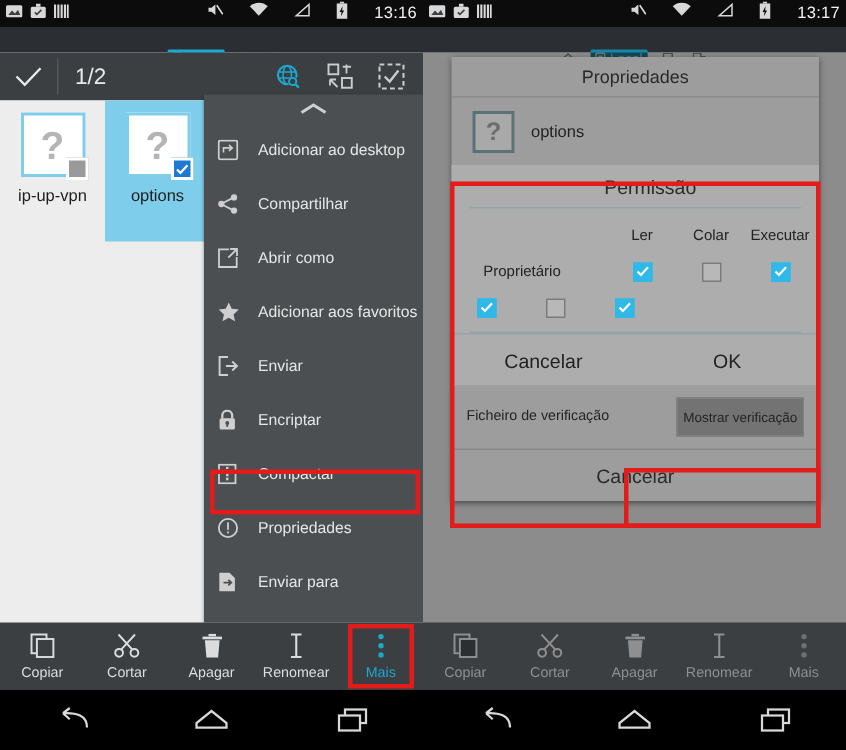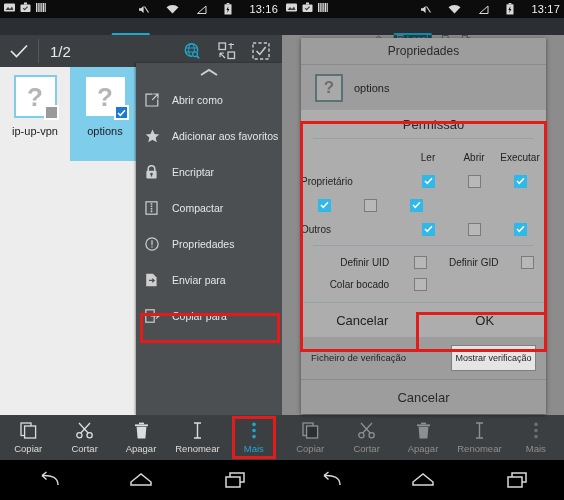--- a/index.html
+++ b/index.html
@@ -5,21 +5,21 @@
   html,body{margin:0;padding:0;background:#ffffff;}
   body{width:564px;height:500px;font-family:"Liberation Sans",sans-serif;-webkit-font-smoothing:antialiased;}
   .screen{position:relative;width:564px;height:500px;overflow:hidden;background:#fff;}
   .panel{position:absolute;top:0;width:282px;height:500px;overflow:hidden;}
   .panel-left{left:0;}
   .panel-right{left:282px;}
 
   
   .statusbar{position:absolute;left:0;top:0;width:282px;height:18px;background:#0c0c0c;color:#d8d8d8;}
   .sb-left{position:absolute;left:4px;top:2px;display:flex;gap:5px;align-items:center;}
-  .sb-right{position:absolute;right:4px;top:1px;display:flex;gap:17px;align-items:center;}
+  .sb-right{position:absolute;right:4px;top:1px;display:flex;gap:17px;}
   .sb-time{font-size:11px;color:#f2f2f2;letter-spacing:.2px;line-height:16px;}
   .ico{display:inline-block;line-height:0;}
 
   
   .tabstrip{position:absolute;left:0;top:18px;width:282px;height:17px;background:#2b2f33;}
   .tabs{position:absolute;left:50%;transform:translateX(-50%);top:13px;height:17px;display:flex;align-items:center;gap:7px;}
   .tab{display:flex;align-items:center;gap:3px;height:13px;padding:0 3px;border-radius:1px;}
   .tab.active{background:#1da8cf;}
   .tab-label{font-size:9px;color:#fff;line-height:13px;}
 
@@ -66,38 +66,38 @@
   .dlg-file{height:45px;display:flex;align-items:center;padding-left:14px;}
   .dlg-thumb{width:28px;height:28px;background:#a9a9a9;border:2px solid #5c7078;box-sizing:border-box;display:flex;align-items:center;justify-content:center;}
   .dlg-thumb .qmark{font-size:17px;line-height:17px;color:#6e6e6e;}
   .dlg-filename{font-size:11px;color:#222;padding-left:11px;}
 
   .perm{background:#adadad;padding:0;}
   .perm-title{height:28px;display:flex;align-items:center;justify-content:center;font-size:13px;color:#2a2a2a;padding-left:20px;}
   .perm-rule{height:1px;background:#93a3a7;margin:0 12px;}
   .perm-table{padding:6px 0 4px;}
   .prow{display:flex;align-items:center;height:24px;}
-  .prow .plabel{width:104px;text-align:left;padding-right:10px;font-size:10px;color:#222;box-sizing:border-box;}
+  .prow .plabel{width:104px;text-align:center;padding-right:10px;font-size:10px;color:#222;box-sizing:border-box;}
   .prow .pcell{width:46px;display:flex;justify-content:center;align-items:center;}
   .prow.head .pcell{font-size:10px;color:#222;}
   .cb{width:13px;height:13px;box-sizing:border-box;border:1px solid #7b7b7b;background:#b8b8b8;}
   .cb.on{background:#2fb8e8;border:1px solid #2fb8e8;display:flex;align-items:center;justify-content:center;}
   .uid{padding:5px 0 7px;}
   .urow{display:flex;align-items:center;height:22px;}
   .urow .ulabel{font-size:10px;color:#222;}
   .u1{width:104px;text-align:right;padding-right:10px;box-sizing:border-box;}
   .u2{width:46px;display:flex;justify-content:center;}
   .u3{width:70px;text-align:right;padding-right:10px;font-size:10px;color:#222;box-sizing:border-box;}
   .u4{width:40px;display:flex;justify-content:center;}
   .btnrow{display:flex;height:34px;border-top:1px solid #93a3a7;}
   .dbtn{flex:1;display:flex;align-items:center;justify-content:center;font-size:13px;color:#222;}
 
   .verify{background:#9d9d9d;height:42px;display:flex;align-items:center;padding:0 10px;}
   .verify-label{font-size:9.5px;color:#242424;line-height:12px;flex:1;}
-  .verify-btn{width:85px;height:26px;background:#e5e5e5;border:1px solid #7f7f7f;box-sizing:border-box;display:flex;align-items:center;justify-content:center;text-align:center;font-size:9px;color:#242424;line-height:11px;}
+  .verify-btn{width:85px;height:26px;background:#737373;border:1px solid #7f7f7f;box-sizing:border-box;display:flex;align-items:center;justify-content:center;text-align:center;font-size:9px;color:#242424;line-height:11px;}
   .dlg-cancel{height:34px;display:flex;align-items:center;justify-content:center;font-size:13px;color:#2a2a2a;border-top:1px solid #8a8a8a;background:#9d9d9d;}
 
   .bottombar.dim .bb-label{color:#8f8f8f;}
   .bottombar.dim .bb-label.accent{color:#8f8f8f;}
 
   
   .redbox{position:absolute;border:3px solid #e21b1b;box-sizing:border-box;pointer-events:none;}
 </style>
 </head>
 <body>
@@ -226,41 +226,70 @@
       </div>
     </div>
 
     <div class="menu">
       <div class="menu-scrollup">
         <span class="ico"><svg width="20" height="9" viewBox="0 0 20 9">
               <path d="M2 7 L10 2 L18 7" stroke="#cfcfcf" stroke-width="2" fill="none"></path>
             </svg></span>
       </div>
 
-
+      <div class="mitem">
+        <span class="mi-ico">
+            <svg width="14" height="14" viewBox="0 0 14 14">
+              <rect x="0.8" y="0.8" width="12.4" height="12.4" rx="1" fill="none" stroke="#cfcfcf" stroke-width="1.2"></rect>
+              <path d="M4 8.6 L4 5.6 L9.4 5.6 M7.6 3.6 L9.8 5.6 L7.6 7.6" stroke="#cfcfcf" stroke-width="1.1" fill="none"></path>
+            </svg>
+          </span>
+        <span class="mi-label">Adicionar ao desktop</span>
+      </div>
+
+      <div class="mitem">
+        <span class="mi-ico">
+            <svg width="14" height="14" viewBox="0 0 14 14">
+              <circle cx="11" cy="2.6" r="2.1" fill="#cfcfcf"></circle>
+              <circle cx="11" cy="11.4" r="2.1" fill="#cfcfcf"></circle>
+              <circle cx="2.6" cy="7" r="2.1" fill="#cfcfcf"></circle>
+              <path d="M4.3 6 L9.3 3.4 M4.3 8 L9.3 10.6" stroke="#cfcfcf" stroke-width="1.2"></path>
+            </svg>
+          </span>
+        <span class="mi-label">Compartilhar</span>
+      </div>
 
       <div class="mitem">
         <span class="mi-ico">
             <svg width="14" height="14" viewBox="0 0 14 14">
               <path d="M7.6 1.2 L1 1.2 L1 13 L12.8 13 L12.8 6.4" fill="none" stroke="#cfcfcf" stroke-width="1.2"></path>
               <path d="M8.4 1 L13 1 L13 5.6 M13 1 L7.2 6.8" stroke="#cfcfcf" stroke-width="1.2" fill="none"></path>
             </svg>
           </span>
         <span class="mi-label">Abrir como</span>
       </div>
 
       <div class="mitem">
         <span class="mi-ico">
             <svg width="15" height="14" viewBox="0 0 15 14">
               <path d="M7.5 0.6 L9.5 4.9 L14.2 5.4 L10.7 8.6 L11.7 13.2 L7.5 10.8 L3.3 13.2 L4.3 8.6 L0.8 5.4 L5.5 4.9 Z" fill="#cfcfcf"></path>
             </svg>
           </span>
         <span class="mi-label">Adicionar aos favoritos</span>
       </div>
 
+      <div class="mitem">
+        <span class="mi-ico">
+            <svg width="14" height="14" viewBox="0 0 14 14">
+              <path d="M7 1 L1.4 1 L1.4 13 L7 13" fill="none" stroke="#cfcfcf" stroke-width="1.3"></path>
+              <path d="M5.6 7 L12.4 7 M9.8 4 L13 7 L9.8 10" stroke="#cfcfcf" stroke-width="1.3" fill="none"></path>
+            </svg>
+          </span>
+        <span class="mi-label">Enviar</span>
+      </div>
 
       <div class="mitem">
         <span class="mi-ico">
             <svg width="13" height="14" viewBox="0 0 13 14">
               <path d="M3.2 6 L3.2 4 A3.3 3.3 0 0 1 9.8 4 L9.8 6" fill="none" stroke="#cfcfcf" stroke-width="1.5"></path>
               <rect x="1.4" y="5.8" width="10.2" height="7.6" rx="1" fill="#cfcfcf"></rect>
               <circle cx="6.5" cy="9" r="1.3" fill="#4b4f51"></circle>
               <rect x="5.9" y="9" width="1.2" height="2.6" fill="#4b4f51"></rect>
             </svg>
           </span>
@@ -492,21 +521,21 @@
       </div>
 
       <div class="perm">
         <div class="perm-title">Permissão</div>
         <div class="perm-rule"></div>
 
         <div class="perm-table">
           <div class="prow head">
             <span class="plabel"></span>
             <span class="pcell">Ler</span>
-            <span class="pcell">Abrir</span>
+            <span class="pcell">Colar</span>
             <span class="pcell">Executar</span>
           </div>
 
           <div class="prow">
             <span class="plabel">Proprietário</span>
             <span class="pcell">
                 <span class="cb on">
                   <svg width="9" height="8" viewBox="0 0 9 8">
                     <path d="M1 4 L3.3 6.3 L8 1.2" stroke="#fff" stroke-width="1.5" fill="none"></path>
                   </svg>
@@ -537,64 +566,24 @@
               </span>
             <span class="pcell">
                 <span class="cb on">
                   <svg width="9" height="8" viewBox="0 0 9 8">
                     <path d="M1 4 L3.3 6.3 L8 1.2" stroke="#fff" stroke-width="1.5" fill="none"></path>
                   </svg>
                 </span>
               </span>
           </div>
 
-          <div class="prow">
-            <span class="plabel">Outros</span>
-            <span class="pcell">
-                <span class="cb on">
-                  <svg width="9" height="8" viewBox="0 0 9 8">
-                    <path d="M1 4 L3.3 6.3 L8 1.2" stroke="#fff" stroke-width="1.5" fill="none"></path>
-                  </svg>
-                </span>
-              </span>
-            <span class="pcell">
-                <span class="cb"></span>
-              </span>
-            <span class="pcell">
-                <span class="cb on">
-                  <svg width="9" height="8" viewBox="0 0 9 8">
-                    <path d="M1 4 L3.3 6.3 L8 1.2" stroke="#fff" stroke-width="1.5" fill="none"></path>
-                  </svg>
-                </span>
-              </span>
-          </div>
         </div>
 
         <div class="perm-rule"></div>
 
-        <div class="uid">
-          <div class="urow">
-            <span class="ulabel u1">Definir UID</span>
-            <span class="u2">
-                <span class="cb"></span>
-              </span>
-            <span class="u3">Definir GID</span>
-            <span class="u4">
-                <span class="cb"></span>
-              </span>
-          </div>
-          <div class="urow">
-            <span class="ulabel u1">Colar bocado</span>
-            <span class="u2">
-                <span class="cb"></span>
-              </span>
-            <span class="u3"></span>
-            <span class="u4"></span>
-          </div>
-        </div>
 
         <div class="btnrow">
           <div class="dbtn">Cancelar</div>
           <div class="dbtn">OK</div>
         </div>
       </div>
 
       <div class="verify">
         <span class="verify-label">Ficheiro de verificação</span>
         <span class="verify-btn">Mostrar verificação</span>

